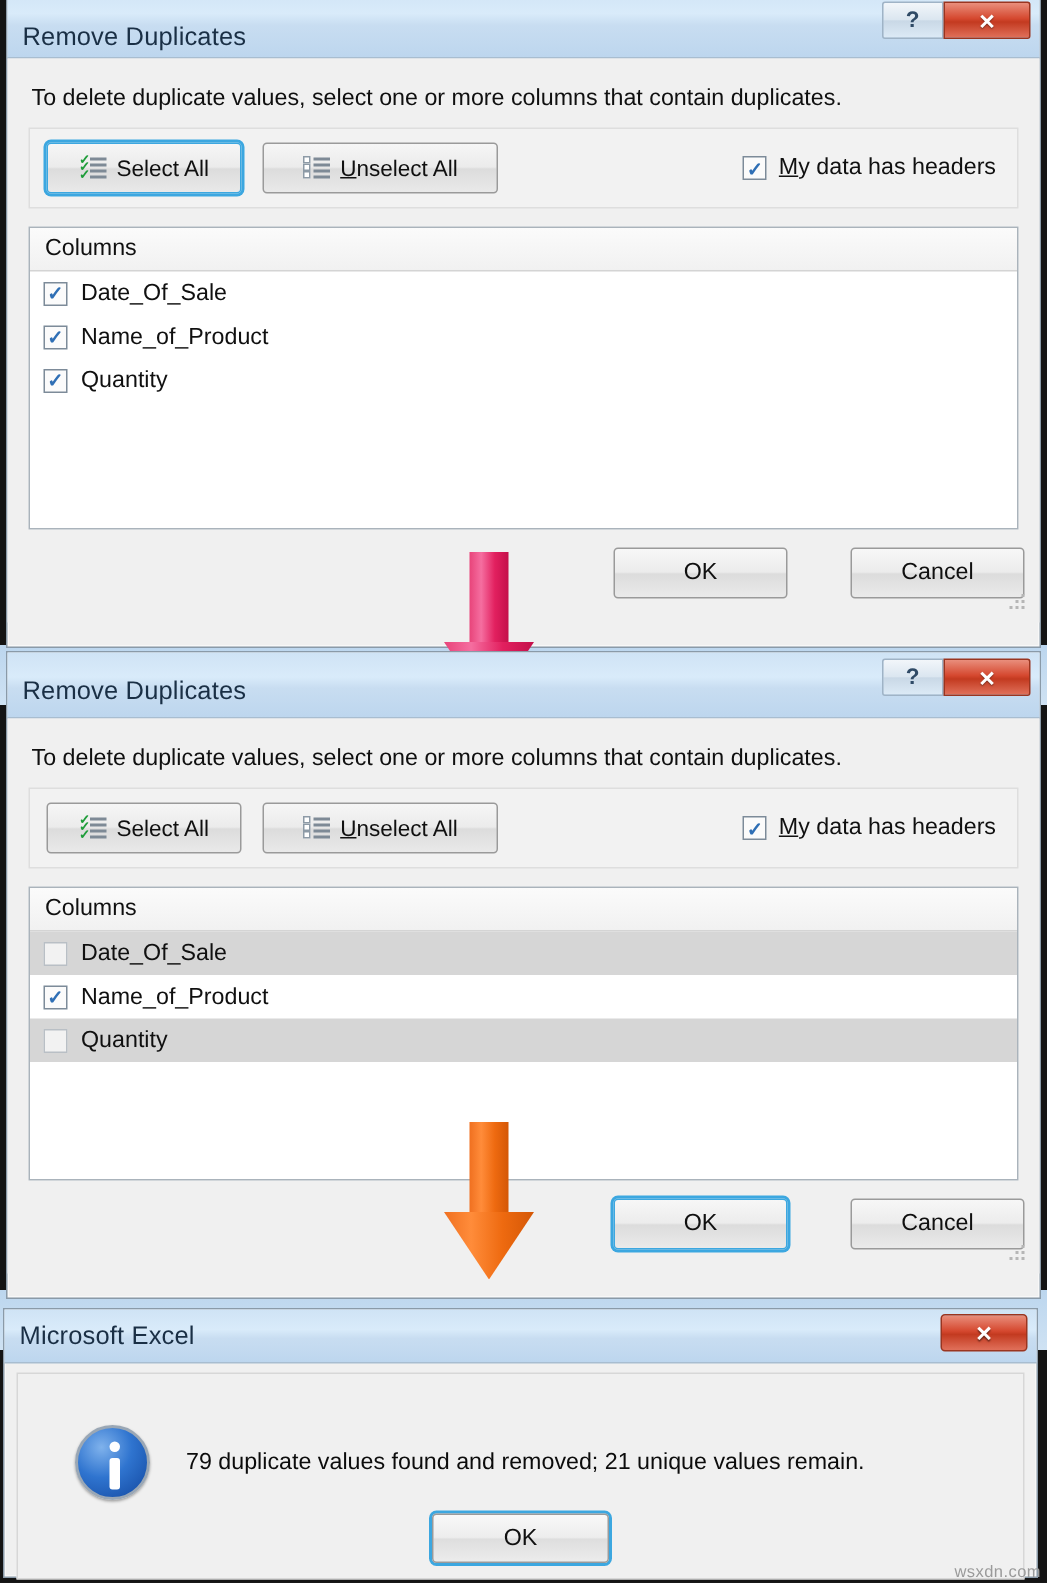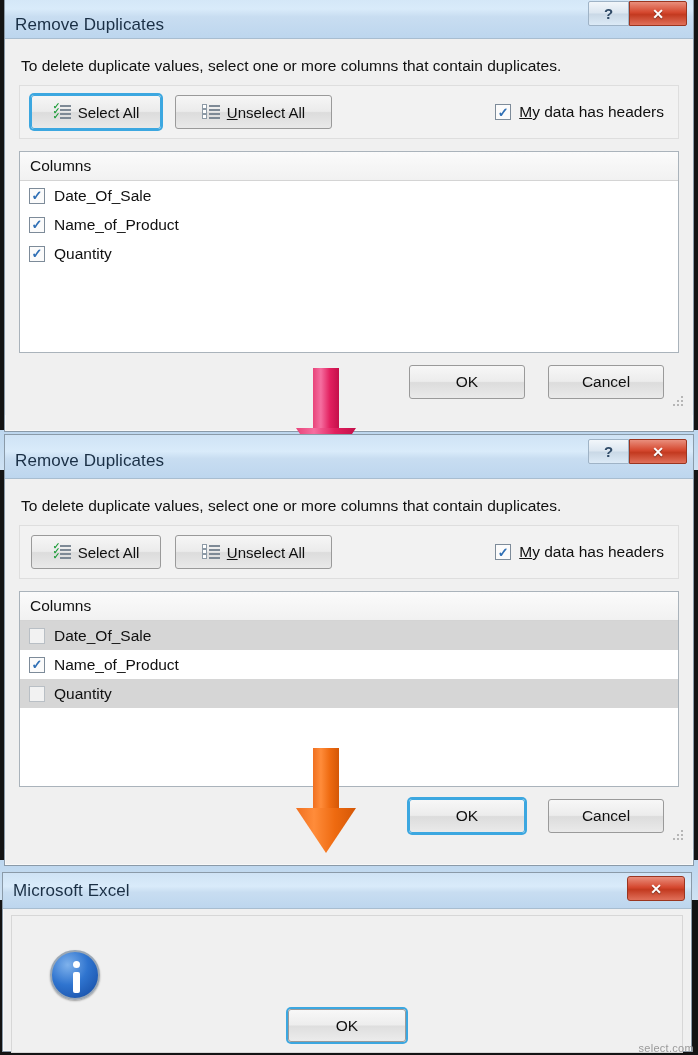--- a/index.html
+++ b/index.html
@@ -77,21 +77,21 @@
           font-size: 15.5px; color: #101010; }
   .lrow.hl { background: #d6d6d6; }
 
   .footer { position: relative; height: 58px; }
   .fbtn { position: absolute; top: 12px; height: 34px; width: 116px;
           background: linear-gradient(to bottom,#f7f7f7 0%, #ececec 48%, #dcdcdc 52%, #eaeaea 100%);
           border: 1px solid #9a9a9a; border-radius: 3px; font-size: 15.5px; color: #101010;
           display: flex; align-items: center; justify-content: center; }
   .fbtn.focus { box-shadow: 0 0 0 2px #3ca7e0; border-color: #3ca7e0; }
   .ok { right: 164px; }
-  .cancel { right: 25px; }
+  .cancel { right: 6px; }
   .grip { position: absolute; right: 4px; bottom: 3px; width: 12px; height: 12px; }
   .grip s { position: absolute; width: 2px; height: 2px; background: #b6b6b6; display: block; }
 
   
   .msg-inner { background: #f0f0f0; border: 1px solid #d7d7d7; margin: 6px 8px 8px 8px;
                position: relative; height: 138px; }
   .info-icon { position: absolute; left: 38px; top: 34px; width: 50px; height: 50px;
                border-radius: 50%;
                background: radial-gradient(circle at 34% 28%, #7fb2ec 0%, #2f74cf 45%, #12479f 100%);
                border: 2px solid #9aa7b5;
@@ -294,18 +294,19 @@
 
   <div class="dialog" style="left:2px; top:872px; width:690px; height:180px;">
     <div class="titlebar" style="height:36px;">
       <div class="title-text">Microsoft Excel</div>
       <div class="winbtns" style="top:3px;">
         <div class="wb close lone">✕</div>
       </div>
     </div>
     <div class="msg-inner">
       <div class="info-icon"></div>
+      <div class="msg-text">79 duplicate values found and removed; 21 unique values remain.</div>
       <div class="msg-ok">OK</div>
     </div>
   </div>
 
-  <div class="watermark">select.com</div>
+  <div class="watermark">wsxdn.com</div>
 </div>
 
 </body></html>

